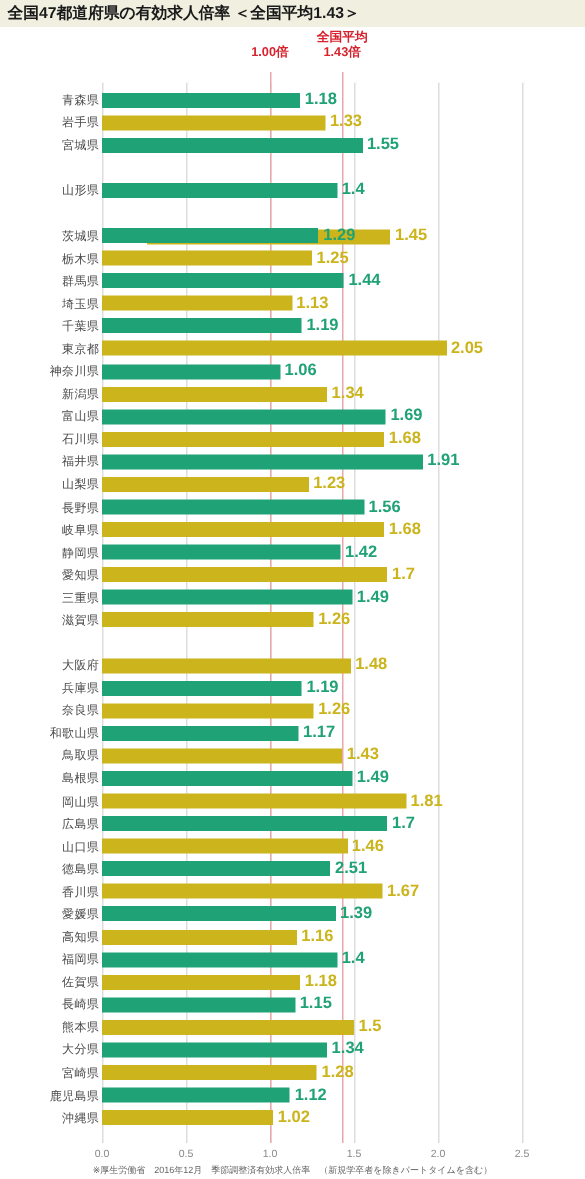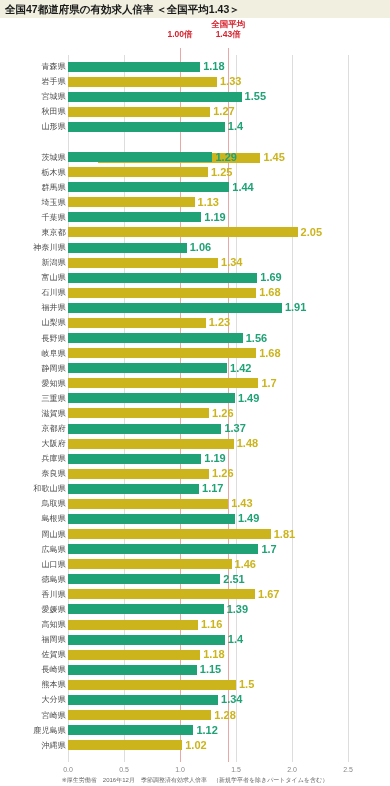--- a/index.html
+++ b/index.html
@@ -87,25 +87,20 @@
     <div class="row" style="top: 56.16px;">
       <div class="plabel">岩手県</div>
       <div class="bar gold" style="width: 148.96px;"></div>
       <div class="bval gold" style="left: 219.96px;">1.33</div>
     </div>
     <div class="row" style="top: 71.24px; padding-left: 31px;">
       <div class="plabel">宮城県</div>
       <div class="bar green" style="width: 173.6px;"></div>
       <div class="bval green" style="left: 244.6px;">1.55</div>
     </div>
-    <div class="row" style="top: 86.32px;">
-      <div class="plabel">秋田県</div>
-      <div class="bar gold" style="width: 142.24px;"></div>
-      <div class="bval gold" style="left: 213.24px;">1.27</div>
-    </div>
     <div class="row" style="top: 101.4px;">
       <div class="plabel">山形県</div>
       <div class="bar green" style="width: 156.8px;"></div>
       <div class="bval green" style="left: 227.8px;">1.4</div>
     </div>
     <div class="row" style="top: 132px; margin-left: 30px;">
       <div class="plabel">福島県</div>
       <div class="bar gold" style="width: 162.4px;"></div>
       <div class="bval gold" style="left: 233.4px;">1.45</div>
     </div>
@@ -191,25 +186,20 @@
     </div>
     <div class="row" style="top: 372.84px;">
       <div class="plabel">三重県</div>
       <div class="bar green" style="width: 166.88px;"></div>
       <div class="bval green" style="left: 237.88px;">1.49</div>
     </div>
     <div class="row" style="top: 387.92px;">
       <div class="plabel">滋賀県</div>
       <div class="bar gold" style="width: 141.12px;"></div>
       <div class="bval gold" style="left: 212.12px;">1.26</div>
-    </div>
-    <div class="row" style="top: 403px;">
-      <div class="plabel">京都府</div>
-      <div class="bar green" style="width: 153.44px;"></div>
-      <div class="bval green" style="left: 224.44px;">1.37</div>
     </div>
     <div class="row" style="top: 418.08px;">
       <div class="plabel">大阪府</div>
       <div class="bar gold" style="width: 165.76px;"></div>
       <div class="bval gold" style="left: 236.76px;">1.48</div>
     </div>
     <div class="row" style="top: 433.16px;">
       <div class="plabel">兵庫県</div>
       <div class="bar green" style="width: 133.28px;"></div>
       <div class="bval green" style="left: 204.28px;">1.19</div>

